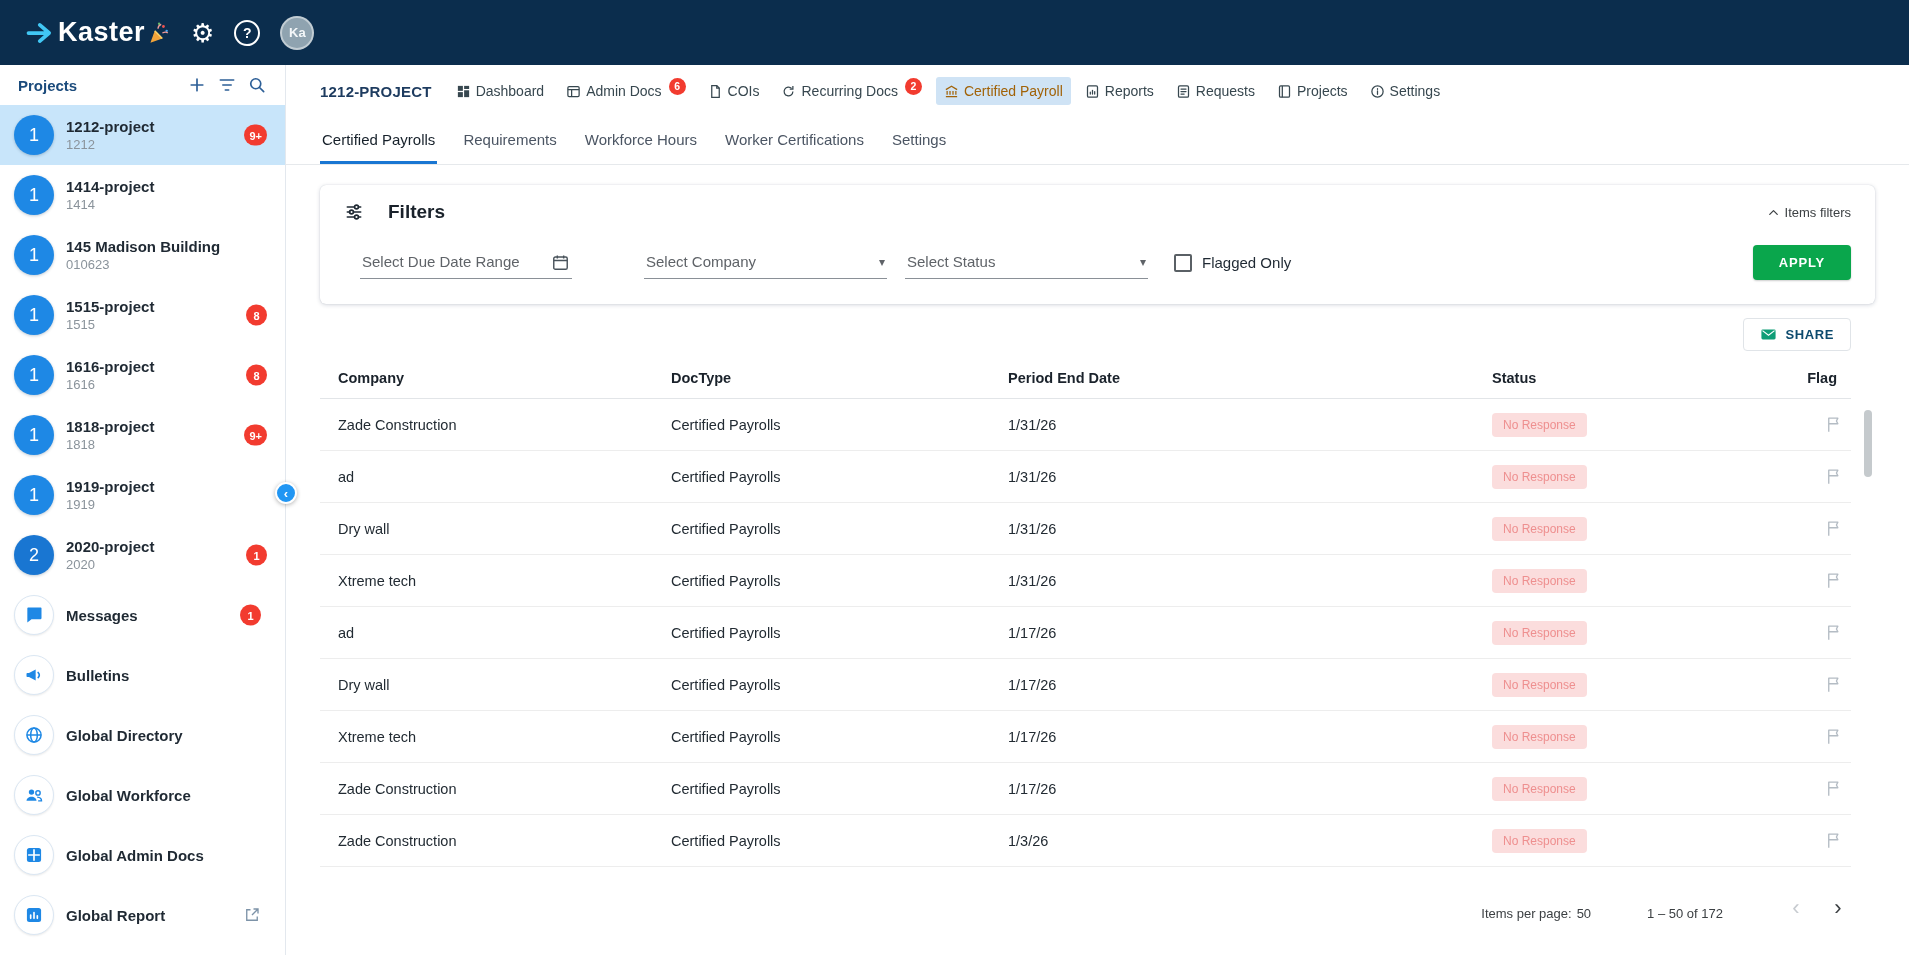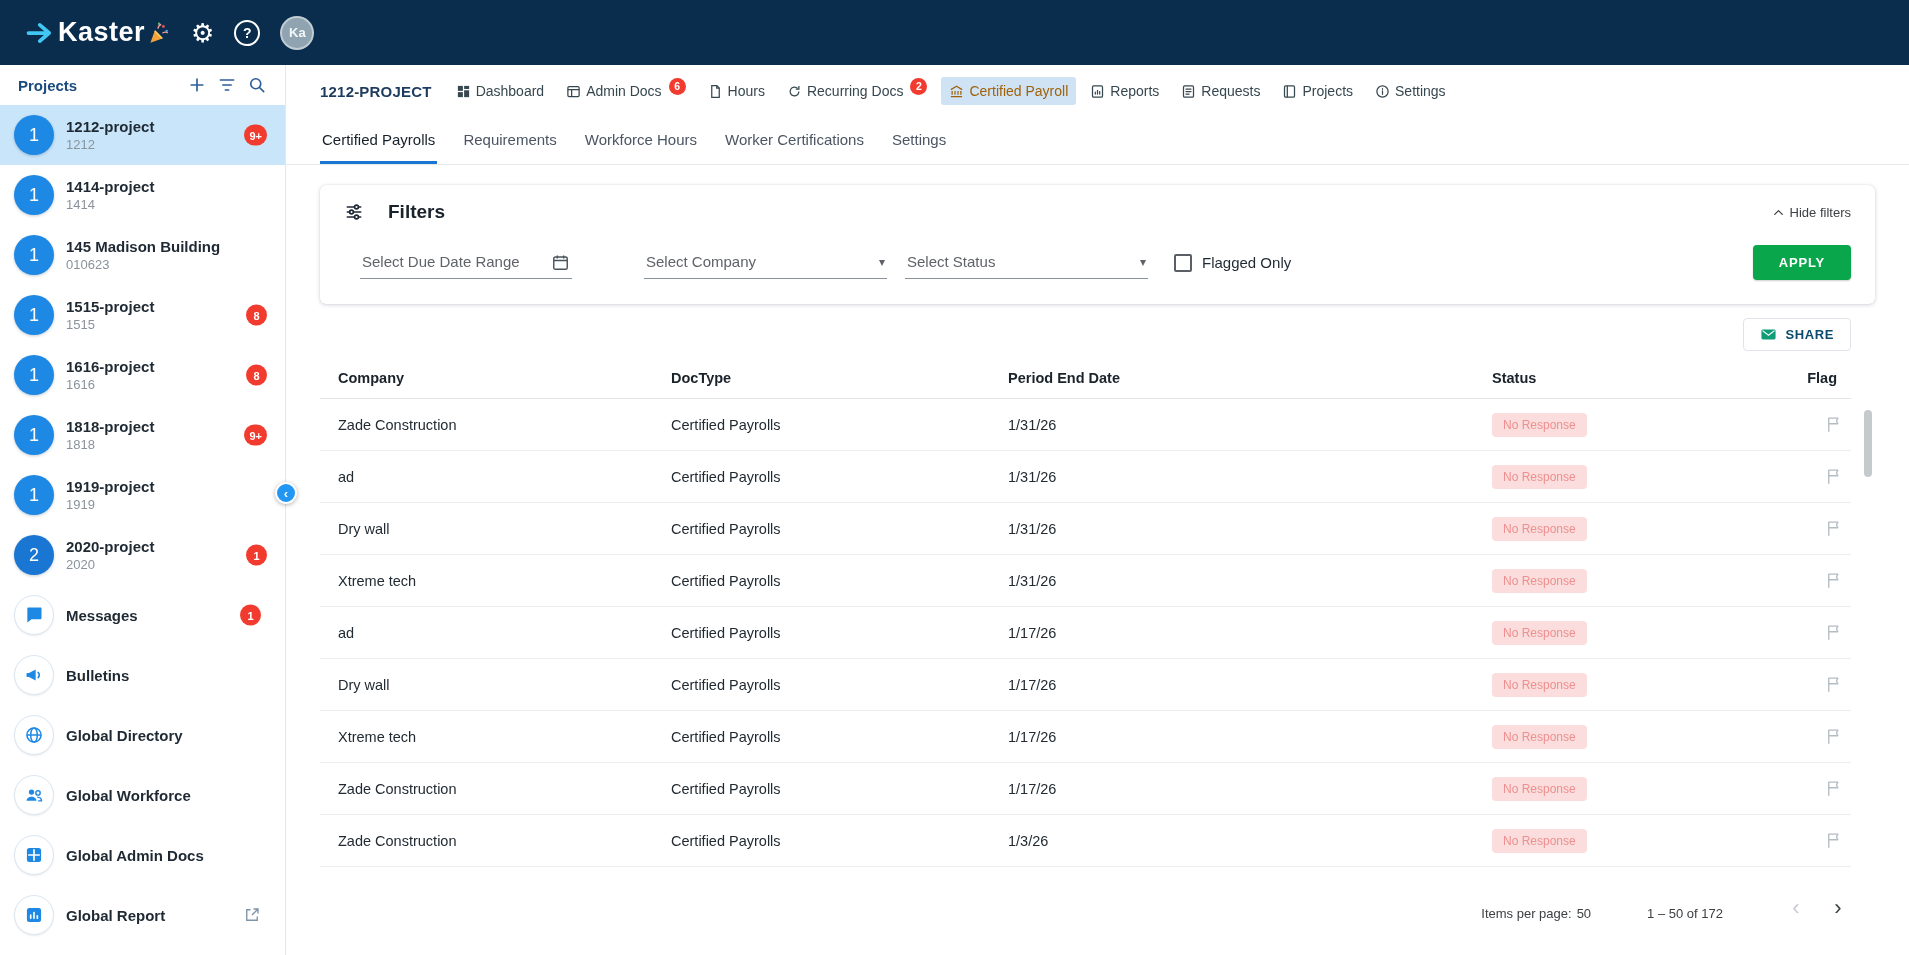--- a/index.html
+++ b/index.html
@@ -311,21 +311,21 @@
           <path d="M3 9h18M9 9v11" stroke="currentColor" stroke-width="2" fill="none"></path>
         </svg>
         <span>Admin Docs</span>
         <span class="tbadge">6</span>
       </div>
       <div class="tab">
         <svg class="ticon" width="15" height="15" viewBox="0 0 24 24">
           <path d="M6 2.5h8l4 4V21.5H6z" fill="none" stroke="currentColor" stroke-width="2"></path>
           <path d="M14 2.5v4h4" fill="none" stroke="currentColor" stroke-width="2"></path>
         </svg>
-        <span>Hours</span>
+        <span>COIs</span>
       </div>
       <div class="tab">
         <svg class="ticon" width="15" height="15" viewBox="0 0 24 24">
           <path d="M19 12a7 7 0 1 1-2-4.9" fill="none" stroke="currentColor" stroke-width="2"></path>
           <path d="M19 3v5h-5" fill="none" stroke="currentColor" stroke-width="2"></path>
         </svg>
         <span>Recurring Docs</span>
         <span class="tbadge">2</span>
       </div>
       <div class="tab active">
@@ -382,21 +382,21 @@
           <path d="M4 6h8M18 6h2M4 12h3M12 12h8M4 18h8M18 18h2" stroke="#1f2933" stroke-width="2" stroke-linecap="round" fill="none"></path>
           <circle cx="15" cy="6" r="2.3" fill="none" stroke="#1f2933" stroke-width="2"></circle>
           <circle cx="9" cy="12" r="2.3" fill="none" stroke="#1f2933" stroke-width="2"></circle>
           <circle cx="15" cy="18" r="2.3" fill="none" stroke="#1f2933" stroke-width="2"></circle>
         </svg>
         <span class="ftitle">Filters</span>
         <span class="hide-filters">
           <svg width="15" height="15" viewBox="0 0 24 24">
             <path d="M6 15l6-6 6 6" fill="none" stroke="#3c4043" stroke-width="2" stroke-linecap="round" stroke-linejoin="round"></path>
           </svg>
-          <span>Hide filters</span>
+          <span>Items filters</span>
         </span>
       </div>
       <div class="fcontrols">
         <span class="ufield f-date">
           <input type="text" placeholder="Select Due Date Range" style="">
           <span class="suffix">
             <svg width="19" height="19" viewBox="0 0 24 24">
               <rect x="3.5" y="5" width="17" height="15.5" rx="2" fill="none" stroke="#49535b" stroke-width="1.8"></rect>
               <path d="M3.5 9.5h17M8 3v4M16 3v4" stroke="#49535b" stroke-width="1.8" fill="none"></path>
             </svg>

